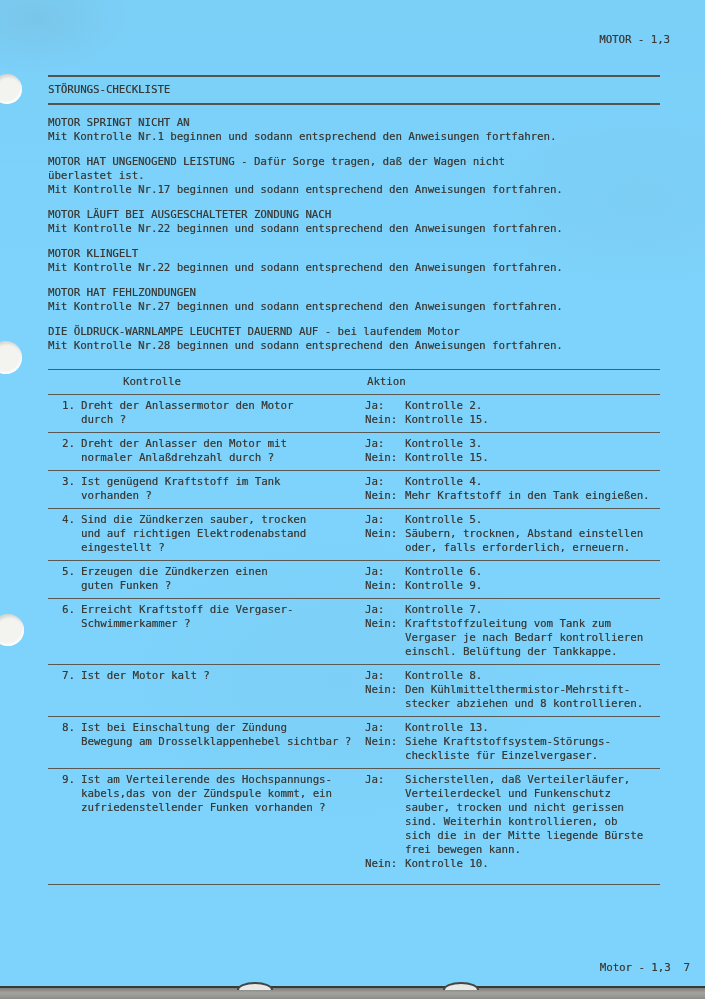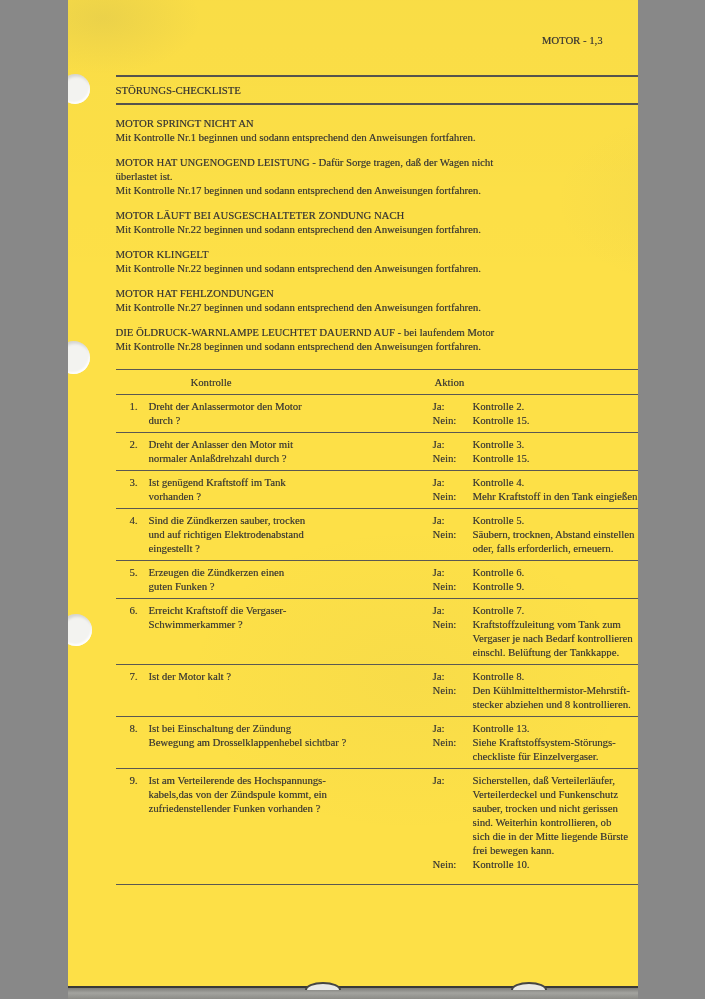--- a/index.html
+++ b/index.html
@@ -2,29 +2,28 @@
 <html><head>
 <meta charset="utf-8">
 <style>
   html,body{margin:0;padding:0;}
   body{
     background:#888;
     font-family:"DejaVu Sans Mono","Liberation Mono",monospace;
   }
   .page{
     position:relative;
-    width:570px;height:999px;
+    width:705px;height:999px;
     margin:0 auto;
-    background:#fde047;
+    background:#7dd3fc;
     overflow:hidden;
     color:#3a3833;
     font-size:10.7px;
     line-height:14px;
     text-shadow:0.3px 0 0 rgba(58,56,51,0.55);
-    font-family:Liberation Serif, serif;
   }
   .texture{
     position:absolute;inset:0;pointer-events:none;
     background:
       radial-gradient(140px 80px at 35px 18px, rgba(110,110,105,0.10), transparent 70%),
       radial-gradient(220px 130px at 640px 200px, rgba(120,120,115,0.05), transparent 70%),
       radial-gradient(320px 220px at 340px 680px, rgba(120,120,115,0.04), transparent 70%),
       linear-gradient(180deg, rgba(0,0,0,0.015), rgba(0,0,0,0) 30%);
   }
   .header-ref{
@@ -327,18 +326,21 @@
           <div class="aline">
               <span class="albl">Nein:</span>
               <span class="atxt">Kontrolle 10.</span>
             </div>
         </div>
       </div>
 
     </div>
   </div>
 
+  <div class="footer">
+    <span>Motor - 1,3</span><span class="pgnum">7</span>
+  </div>
 
   <div class="bottom-strip">
     <div class="bump bump1"></div>
     <div class="bump bump2"></div>
   </div>
 </div>
 
 </body></html>

